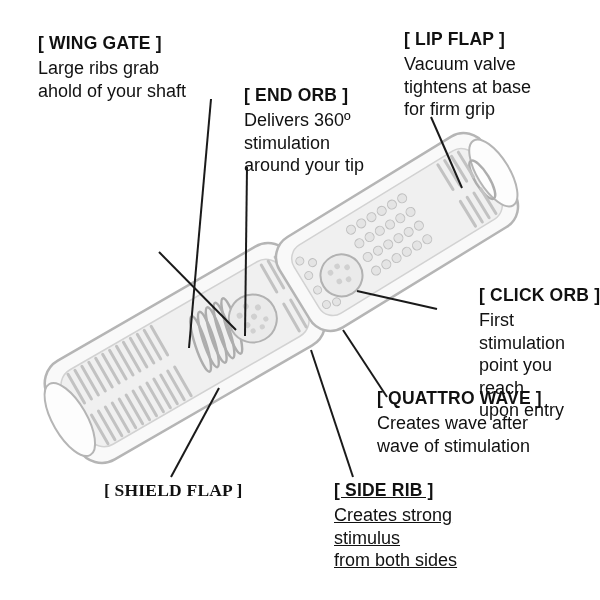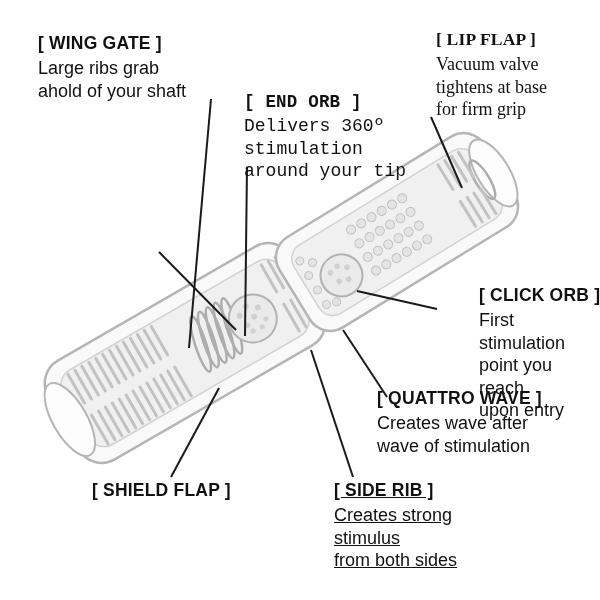--- a/index.html
+++ b/index.html
@@ -166,49 +166,49 @@
       <line x1="171" y1="477" x2="219" y2="388"></line>
     </g>
   </svg>
 
   <div class="callout" style="left:38px; top:33px;">
     <div class="c-title">[ WING GATE ]</div>
     <div class="c-desc">Large ribs grab
 ahold of your shaft</div>
   </div>
 
-  <div class="callout" style="left:436px; top:29px;font-family:Liberation Serif, serif;">
+  <div class="callout" style="left:404px; top:29px;">
     <div class="c-title">[ LIP FLAP ]</div>
     <div class="c-desc">Vacuum valve
 tightens at base
 for firm grip</div>
   </div>
 
-  <div class="callout" style="left:244px; top:92px;font-family:Liberation Mono, monospace;">
+  <div class="callout" style="left:244px; top:85px;">
     <div class="c-title">[ END ORB ]</div>
     <div class="c-desc">Delivers 360º
 stimulation
 around your tip</div>
   </div>
 
 
   <div class="callout" style="left:438px; top:285px;margin-left:41px;">
     <div class="c-title">[ CLICK ORB ]</div>
     <div class="c-desc">First stimulation
 point you reach
 upon entry</div>
   </div>
 
   <div class="callout" style="left:377px; top:388px;">
     <div class="c-title">[ QUATTRO WAVE ]</div>
     <div class="c-desc">Creates wave after
 wave of stimulation</div>
   </div>
 
-  <div class="callout" style="left:92px; top:480px;">
+  <div class="callout" style="left:104px; top:480px;font-family:Liberation Serif, serif;">
     <div class="c-title">[ SHIELD FLAP ]</div>
   </div>
 
   <div class="callout" style="left:334px; top:480px;text-decoration:underline;">
     <div class="c-title">[ SIDE RIB ]</div>
     <div class="c-desc">Creates strong
 stimulus
 from both sides</div>
   </div>
 

